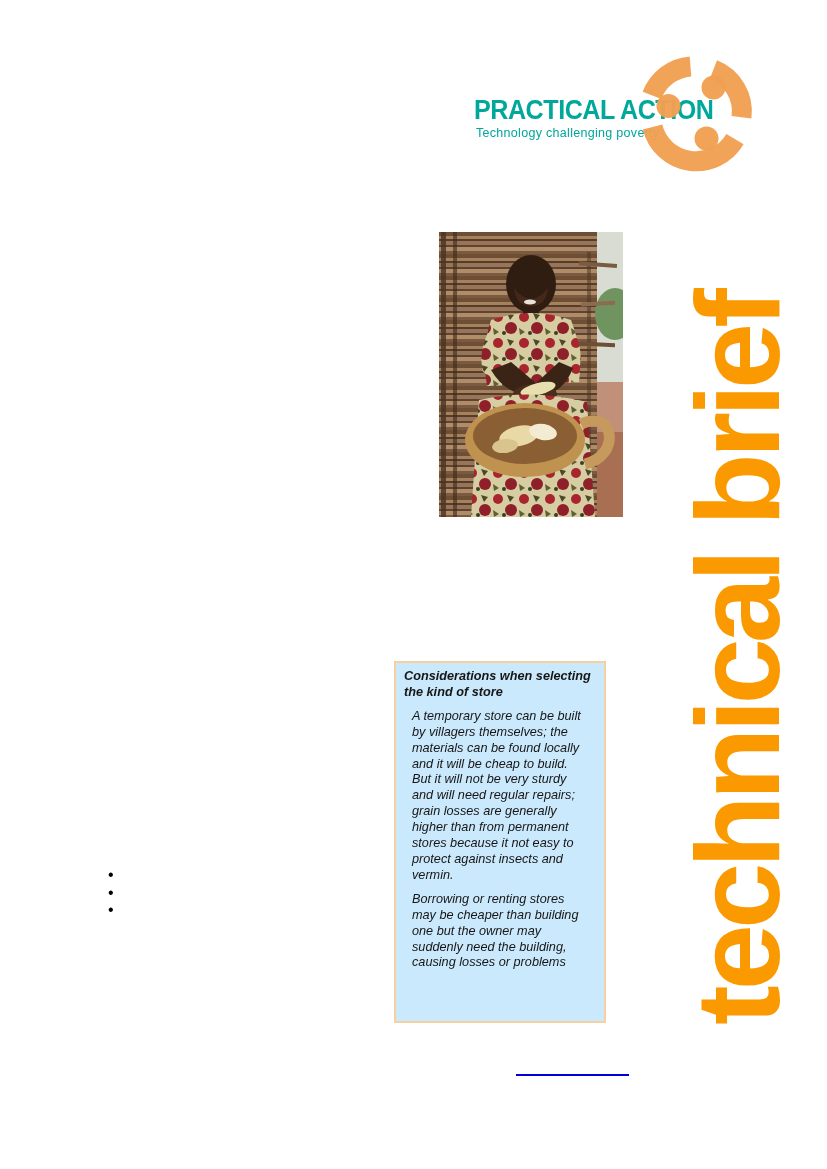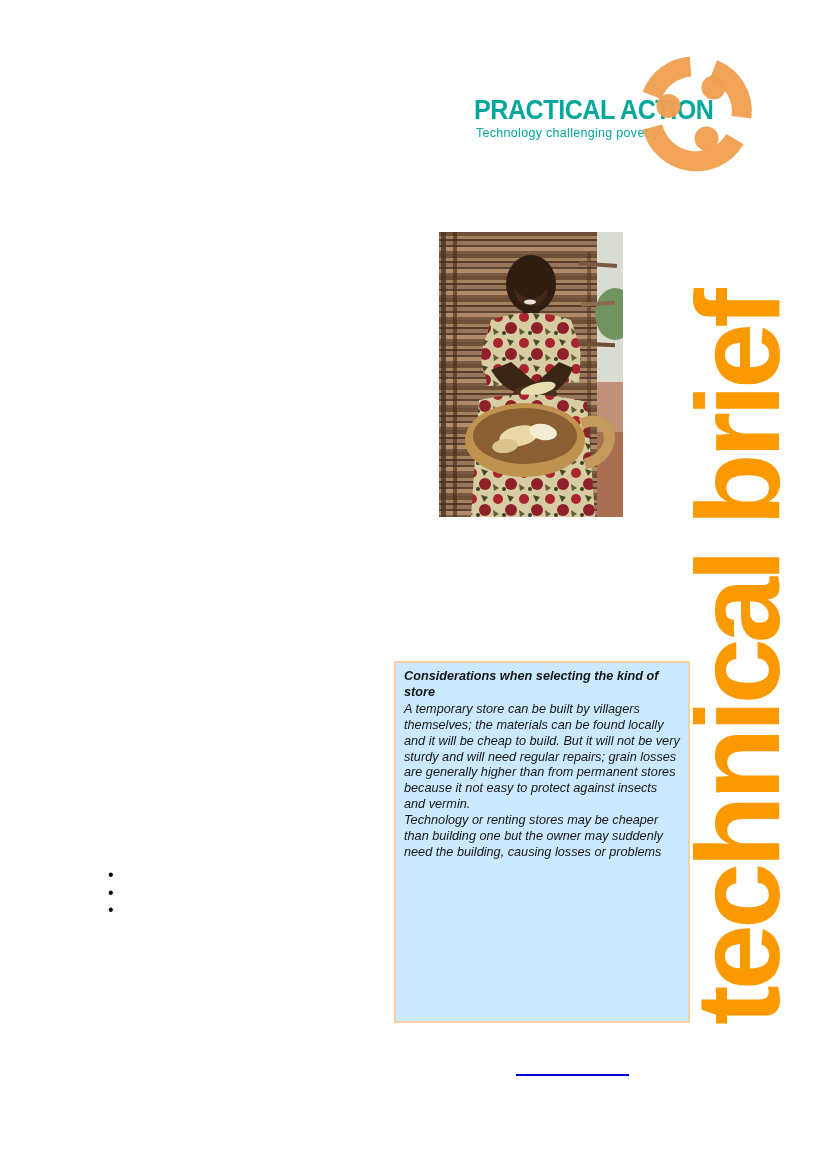--- a/index.html
+++ b/index.html
@@ -16,25 +16,25 @@
 
   
   .side-banner{position:absolute;left:277px;top:597px;width:922px;height:124px;
                transform:rotate(-90deg);color:#FB9A00;font-weight:bold;font-size:119px;
                line-height:124px;letter-spacing:-5px;text-align:center;white-space:nowrap;}
 
   
   .photo{position:absolute;left:439px;top:232px;width:184px;height:285px;overflow:hidden;}
 
   
-  .callout{position:absolute;left:394px;top:661px;width:296px;height:362px;box-sizing:border-box;
+  .callout{position:absolute;left:394px;top:661px;width:212px;height:362px;box-sizing:border-box;
            background:#CBE9FC;border:2px solid #F6CFA3;padding:6px 8px;overflow:hidden;
            font-style:italic;font-size:12.7px;line-height:15.9px;color:#161616;}
   .callout .title{font-weight:bold;margin:0 0 1px 0;}
-  .callout p{margin:0;}
+  .callout p{margin:8px;}
 
   
   .bullet{position:absolute;left:108px;width:12px;color:#000;font-size:16px;line-height:10px;
           font-style:normal;}
   .bullet.b1{top:870px}.bullet.b2{top:888px}.bullet.b3{top:905px}
 
   
   .link-rule{position:absolute;left:516px;top:1074px;width:113px;height:2px;background:#0000D4;
              cursor:pointer;}
 </style>
@@ -125,21 +125,21 @@
       <ellipse cx="104" cy="200" rx="14" ry="8" fill="#f3ecd2" transform="rotate(10 104 200)"></ellipse>
       <ellipse cx="66" cy="214" rx="13" ry="7" fill="#d9c48e" transform="rotate(-6 66 214)"></ellipse>
 
       <path d="M142,192 C176,176 182,224 146,232" fill="none" stroke="#c59a5c" stroke-width="11"></path>
     </svg>
   </div>
 
   <div class="callout">
     <p class="title">Considerations when selecting the kind of store</p>
     <p>A temporary store can be built by villagers themselves; the materials can be found locally and it will be cheap to build. But it will not be very sturdy and will need regular repairs; grain losses are generally higher than from permanent stores because it not easy to protect against insects and vermin.</p>
-    <p>Technology or renting stores may be cheaper than building one but the owner may suddenly need the building, causing losses or problems</p>
+    <p>Borrowing or renting stores may be cheaper than building one but the owner may suddenly need the building, causing losses or problems</p>
   </div>
 
   <span class="bullet b1">•</span>
   <span class="bullet b2">•</span>
   <span class="bullet b3">•</span>
 
   <div class="link-rule"></div>
 
 </div>
 

